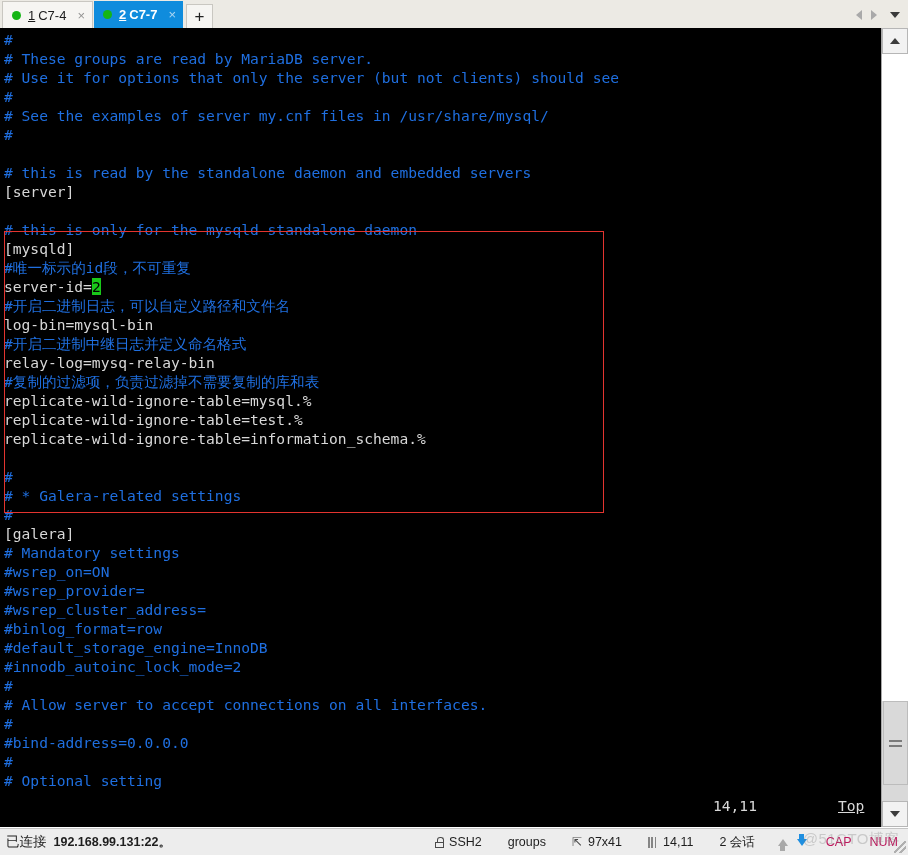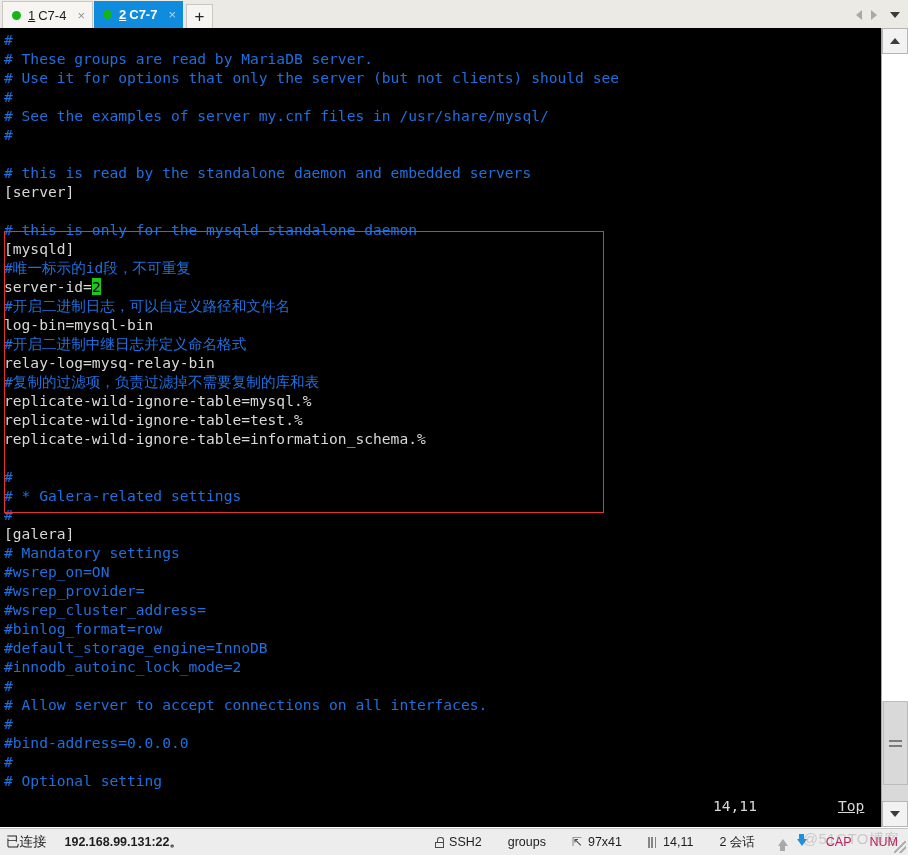--- a/index.html
+++ b/index.html
@@ -229,21 +229,21 @@
     display: flex;
     align-items: center;
     font-size: 12.5px;
     color: #1e1e1e;
     user-select: none;
   }
   #connstatus {
     padding-left: 6px;
     display: flex;
     align-items: baseline;
-    gap: 18px;
+    gap: 7px;
   }
   #connstatus .cjk { font-size: 13.5px; }
   #connstatus .addr { font-size: 12.5px; font-weight: bold; }
 
   #statusitems {
     margin-left: auto;
     display: flex;
     align-items: center;
     height: 100%;
     padding-right: 1px;

